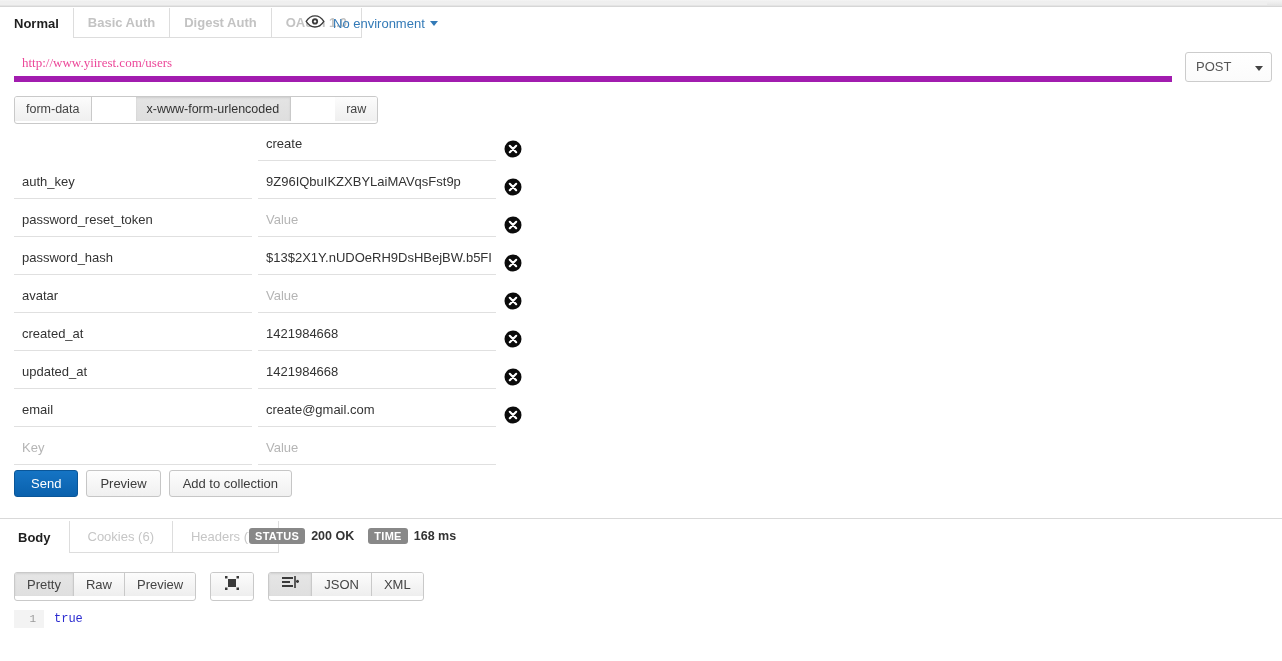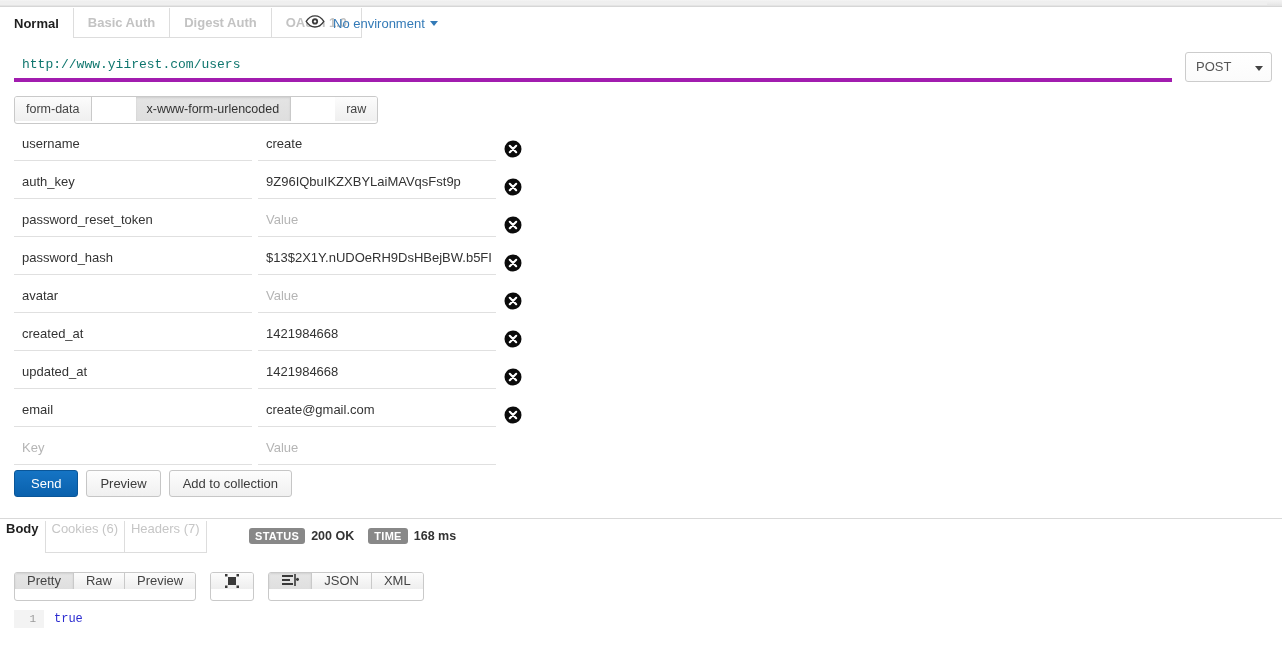--- a/index.html
+++ b/index.html
@@ -108,25 +108,25 @@
     top: 46px; left: 0;
     width: 1282px;
     height: 42px;
   }
   #url-input {
     position: absolute;
     left: 14px; top: 6px;
     width: 1158px;
     height: 30px;
     border: none;
-    border-bottom: 4px solid #a21caf;
+    border-bottom: 6px solid #a21caf;
     outline: none;
-    font-family: Liberation Mono, monospace;
-    font-size: 13px;
-    color: #0f766e;
+    font-family: Liberation Serif, serif;
+    font-size: 13px;
+    color: #ec4899;
     background: transparent;
     padding: 0 0 2px 8px;
     box-sizing: border-box;
   }
   #method-select-wrap {
     position: absolute;
     right: 10px; top: 6px;
     width: 87px;
     height: 30px;
     border: 1px solid #cccccc;
@@ -262,21 +262,22 @@
     height: 34px;
   }
   #resp-tabs {
     position: absolute;
     left: 0; top: 0;
     display: flex;
     height: 32px;
   }
   .resp-tab {
     display: flex;
-    padding: 0 6px;
+    align-items: center;
+    padding: 0 18px;
     height: 32px;
     box-sizing: border-box;
     font-size: 13px;
     white-space: nowrap;
   }
   .resp-tab.active {
     color: #1f1f1f;
     font-weight: bold;
   }
   .resp-tab.disabled {
@@ -319,23 +320,24 @@
   }
   .bgroup {
     display: flex;
     border: 1px solid #c9c9c9;
     border-radius: 3px;
     overflow: hidden;
     height: 27px;
   }
   .bgroup .bitem {
     display: flex;
+    align-items: center;
     justify-content: center;
     padding: 0 12px;
-    height: 16px;
+    height: 23px;
     font-size: 13px;
     color: #444444;
     background: linear-gradient(to bottom, #fcfcfc 0%, #eeeeee 100%);
     border-right: 1px solid #c9c9c9;
     cursor: pointer;
     white-space: nowrap;
   }
   .bgroup .bitem:last-child { border-right: none; }
   .bgroup .bitem.active {
     background: linear-gradient(to bottom, #e6e6e6 0%, #dfdfdf 100%);
@@ -431,21 +433,20 @@
     <span>x-www-form-urlencoded</span>
   </div>
   <div class="btype">
     <span>raw</span>
   </div>
 </div>
 
 <div id="kv-table">
 
   <div class="kv-row">
-    <input class="kv-key" type="text" value="username" style="">
     <input class="kv-val" type="text" value="create" style="">
     <span class="kv-del">
       <svg width="18" height="18" viewBox="0 0 18 18" xmlns="http://www.w3.org/2000/svg">
         <circle cx="9" cy="9" r="8.5" fill="#0b0b0b"></circle>
         <path d="M5.8 5.8 L12.2 12.2 M12.2 5.8 L5.8 12.2" stroke="#ffffff" stroke-width="2.1" stroke-linecap="round"></path>
       </svg>
     </span>
   </div>
 
   <div class="kv-row">

